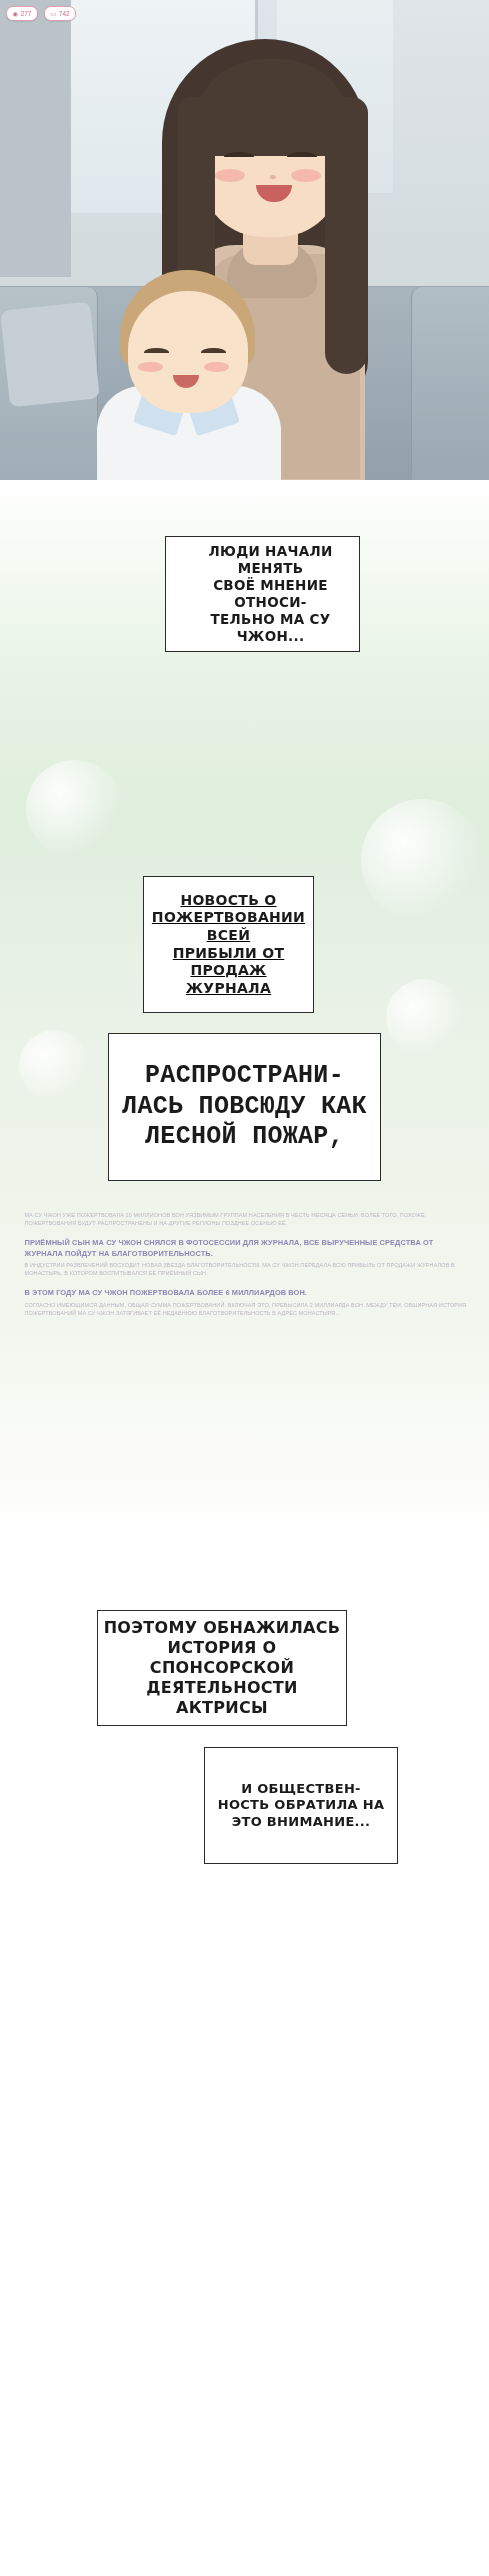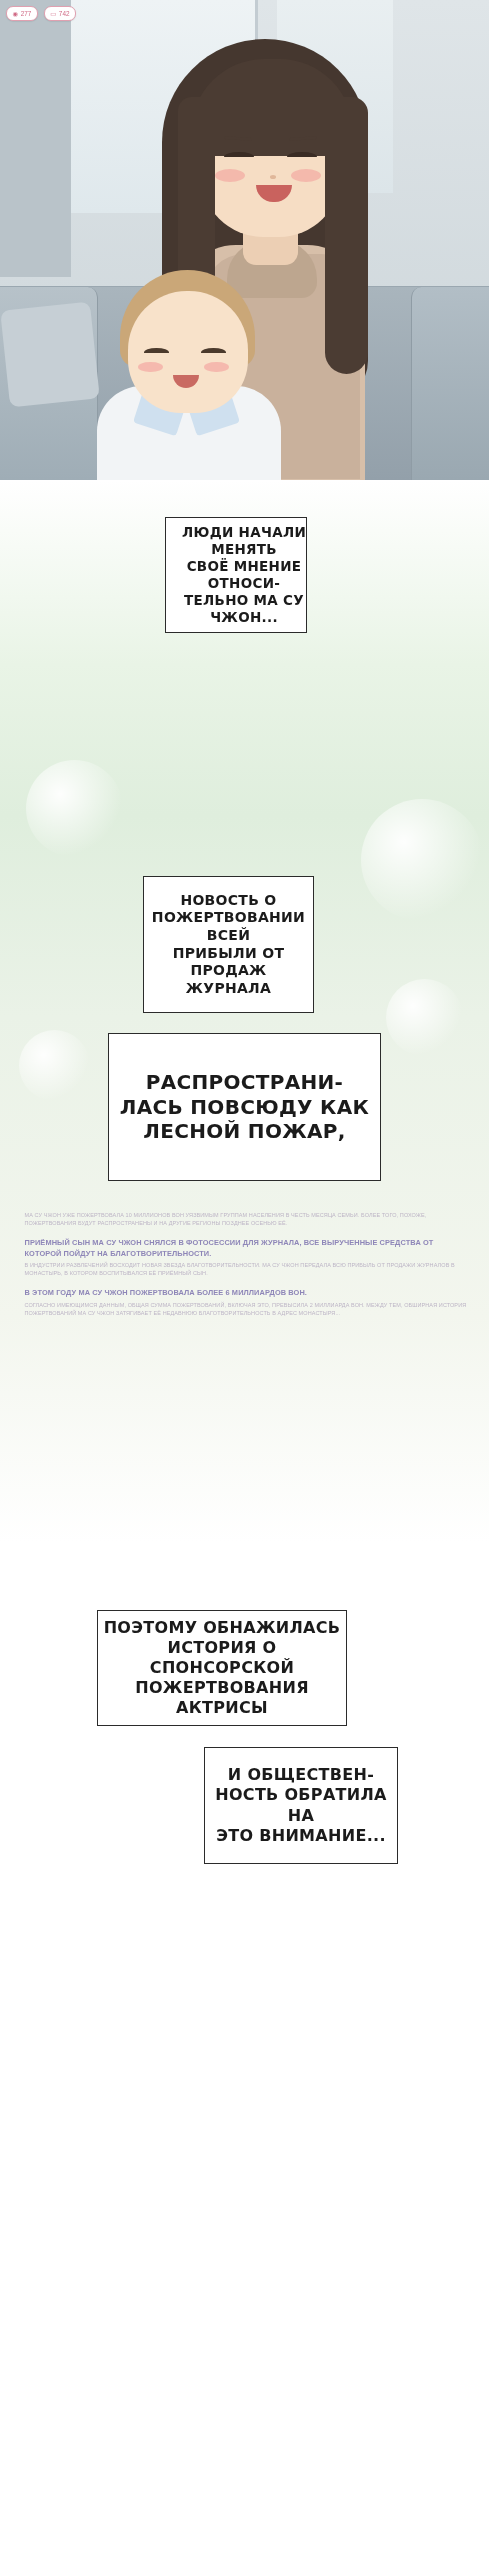--- a/index.html
+++ b/index.html
@@ -315,34 +315,34 @@
   .sbox .txt {
     font-family: "DejaVu Sans", sans-serif;
     font-weight: 700;
     color: #1b1b1b;
     text-align: center;
     letter-spacing: 0.3px;
     line-height: 1.26;
     white-space: pre-line;
   }
 
-  .box1 { left: 165px; top: 517px;  width: 142px; height: 116px; padding-left: 16px; }
+  .box1 { left: 165px; top: 536px;  width: 195px; height: 116px; padding-left: 16px; }
   .box1 .txt { font-size: 13.5px; }
 
-  .box2 { left: 143px; top: 876px; width: 171px; height: 137px; }
+  .box2 { left: 143px; top: 876px; width: 171px; height: 137px; text-decoration: underline; }
   .box2 .txt { font-size: 14px; }
 
   .box3 { left: 108px; top: 1033px; width: 273px; height: 148px; border-width: 1.3px; }
-  .box3 .txt { font-size: 20px; line-height: 1.22; }
+  .box3 .txt { font-size: 25px; line-height: 1.22; font-family: Liberation Mono, monospace; }
 
   .box4 { left: 97px; top: 1610px; width: 250px; height: 116px; }
   .box4 .txt { font-size: 16px; }
 
   .box5 { left: 204px; top: 1747px; width: 194px; height: 117px; }
-  .box5 .txt { font-size: 16px; }
+  .box5 .txt { font-size: 13px; }
 
   
   .article {
     position: absolute;
     left: 24.5px;
     top: 1211px;
     width: 444px;
     color: #b9b0c2;
     font-family: "Liberation Sans", sans-serif;
   }
@@ -441,33 +441,33 @@
 
   <div class="sbox box3">
     <div class="txt">РАСПРОСТРАНИ-
 ЛАСЬ ПОВСЮДУ КАК
 ЛЕСНОЙ ПОЖАР,</div>
   </div>
 
   <div class="sbox box4">
     <div class="txt">ПОЭТОМУ ОБНАЖИЛАСЬ
 ИСТОРИЯ О СПОНСОРСКОЙ
-ПОЖЕРТВОВАНИЯ АКТРИСЫ</div>
+ДЕЯТЕЛЬНОСТИ АКТРИСЫ</div>
   </div>
 
   <div class="sbox box5">
     <div class="txt">И ОБЩЕСТВЕН-
 НОСТЬ ОБРАТИЛА НА
 ЭТО ВНИМАНИЕ...</div>
   </div>
 
   <div class="article">
     <div class="body">МА СУ ЧЖОН УЖЕ ПОЖЕРТВОВАЛА 10 МИЛЛИОНОВ ВОН УЯЗВИМЫМ ГРУППАМ НАСЕЛЕНИЯ В ЧЕСТЬ МЕСЯЦА СЕМЬИ. БОЛЕЕ ТОГО, ПОХОЖЕ, ПОЖЕРТВОВАНИЯ БУДУТ РАСПРОСТРАНЕНЫ И НА ДРУГИЕ РЕГИОНЫ ПОЗДНЕЕ ОСЕНЬЮ ЕЁ.</div>
 
-    <div class="head">ПРИЁМНЫЙ СЫН МА СУ ЧЖОН СНЯЛСЯ В ФОТОСЕССИИ ДЛЯ ЖУРНАЛА, ВСЕ ВЫРУЧЕННЫЕ СРЕДСТВА ОТ КОТОРОЙ ПОЙДУТ НА БЛАГОТВОРИТЕЛЬНОСТИ.</div>
+    <div class="head">ПРИЁМНЫЙ СЫН МА СУ ЧЖОН СНЯЛСЯ В ФОТОСЕССИИ ДЛЯ ЖУРНАЛА, ВСЕ ВЫРУЧЕННЫЕ СРЕДСТВА ОТ ЖУРНАЛА ПОЙДУТ НА БЛАГОТВОРИТЕЛЬНОСТЬ.</div>
     <div class="body">В ИНДУСТРИИ РАЗВЛЕЧЕНИЙ ВОСХОДИТ НОВАЯ ЗВЕЗДА БЛАГОТВОРИТЕЛЬНОСТИ. МА СУ ЧЖОН ПЕРЕДАЛА ВСЮ ПРИБЫЛЬ ОТ ПРОДАЖИ ЖУРНАЛОВ В МОНАСТЫРЬ, В КОТОРОМ ВОСПИТЫВАЛСЯ ЕЁ ПРИЁМНЫЙ СЫН.</div>
 
     <div class="head">В ЭТОМ ГОДУ МА СУ ЧЖОН ПОЖЕРТВОВАЛА БОЛЕЕ 6 МИЛЛИАРДОВ ВОН.</div>
     <div class="body">СОГЛАСНО ИМЕЮЩИМСЯ ДАННЫМ, ОБЩАЯ СУММА ПОЖЕРТВОВАНИЙ, ВКЛЮЧАЯ ЭТО, ПРЕВЫСИЛА 2 МИЛЛИАРДА ВОН. МЕЖДУ ТЕМ, ОБШИРНАЯ ИСТОРИЯ ПОЖЕРТВОВАНИЙ МА СУ ЧЖОН ЗАТЯГИВАЕТ ЕЁ НЕДАВНЮЮ БЛАГОТВОРИТЕЛЬНОСТЬ В АДРЕС МОНАСТЫРЯ...</div>
   </div>
 
 </div>
 
 
 </body></html>

